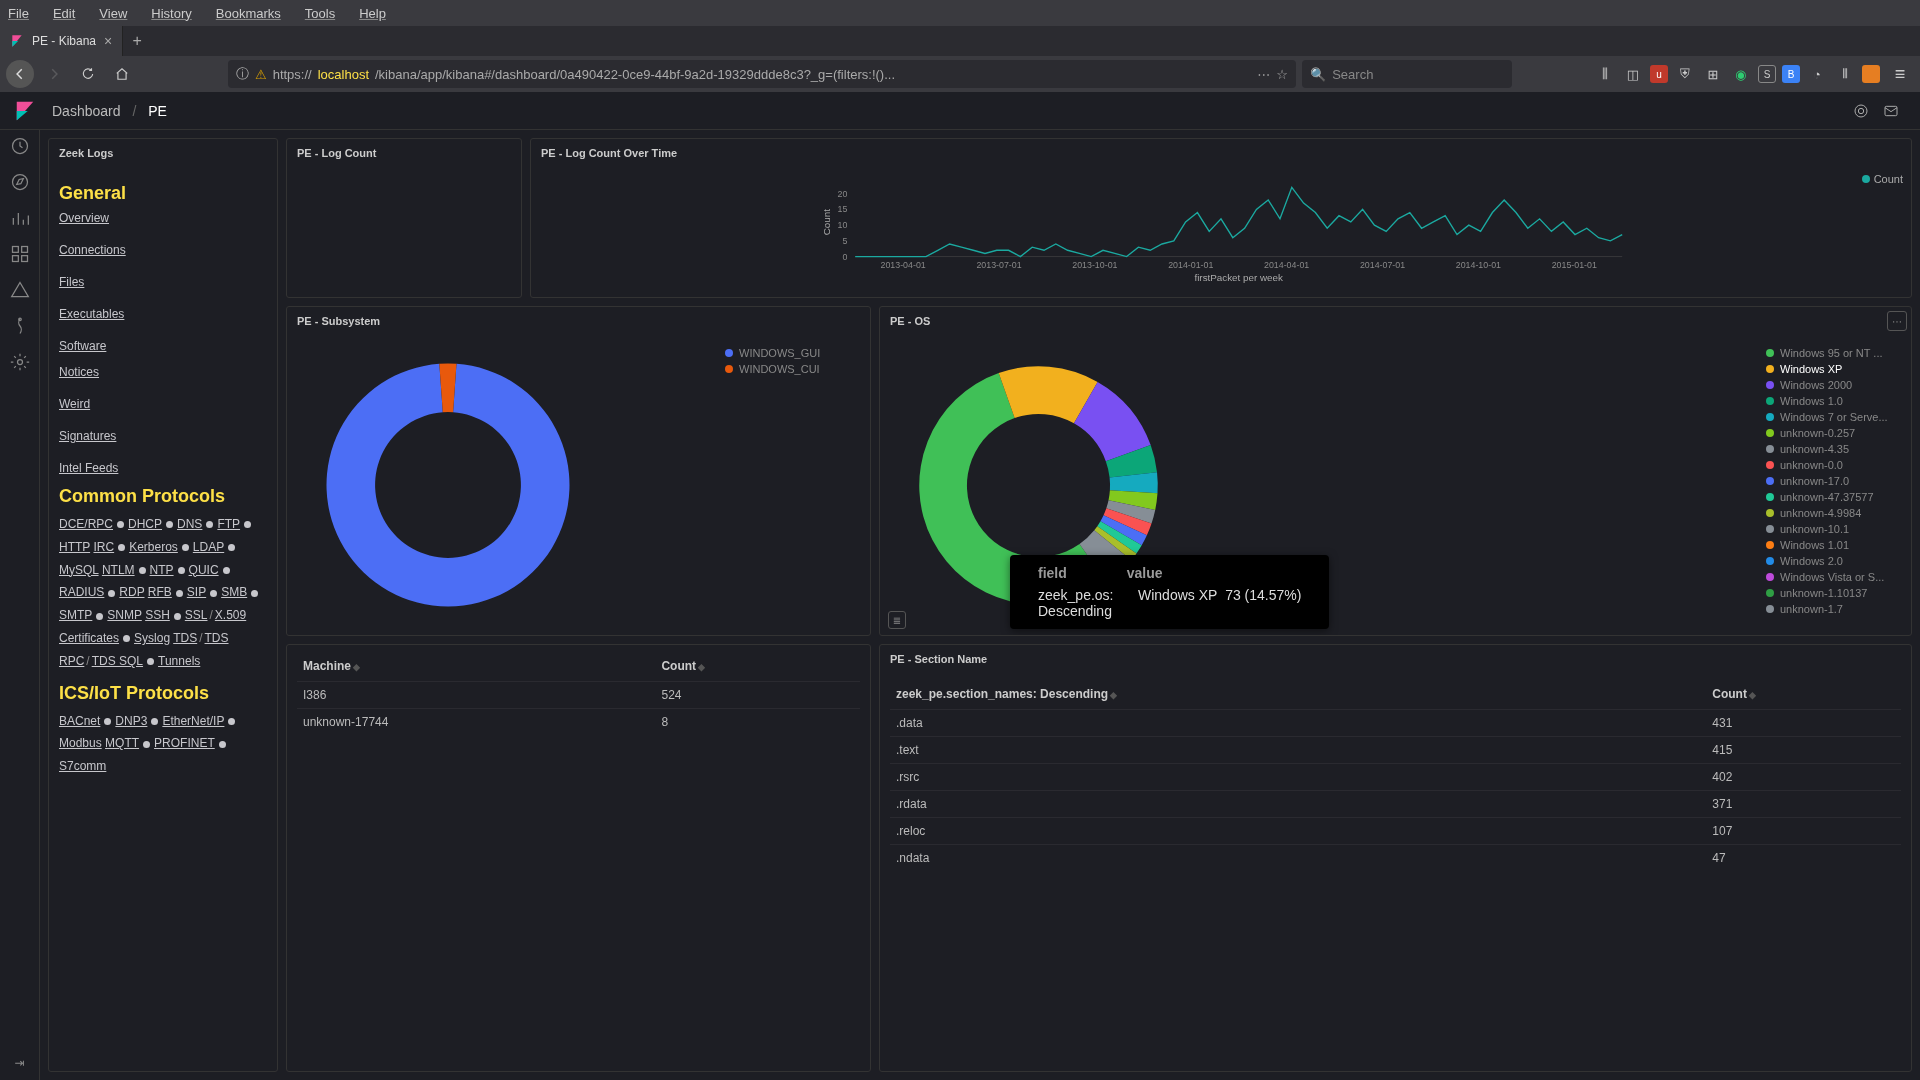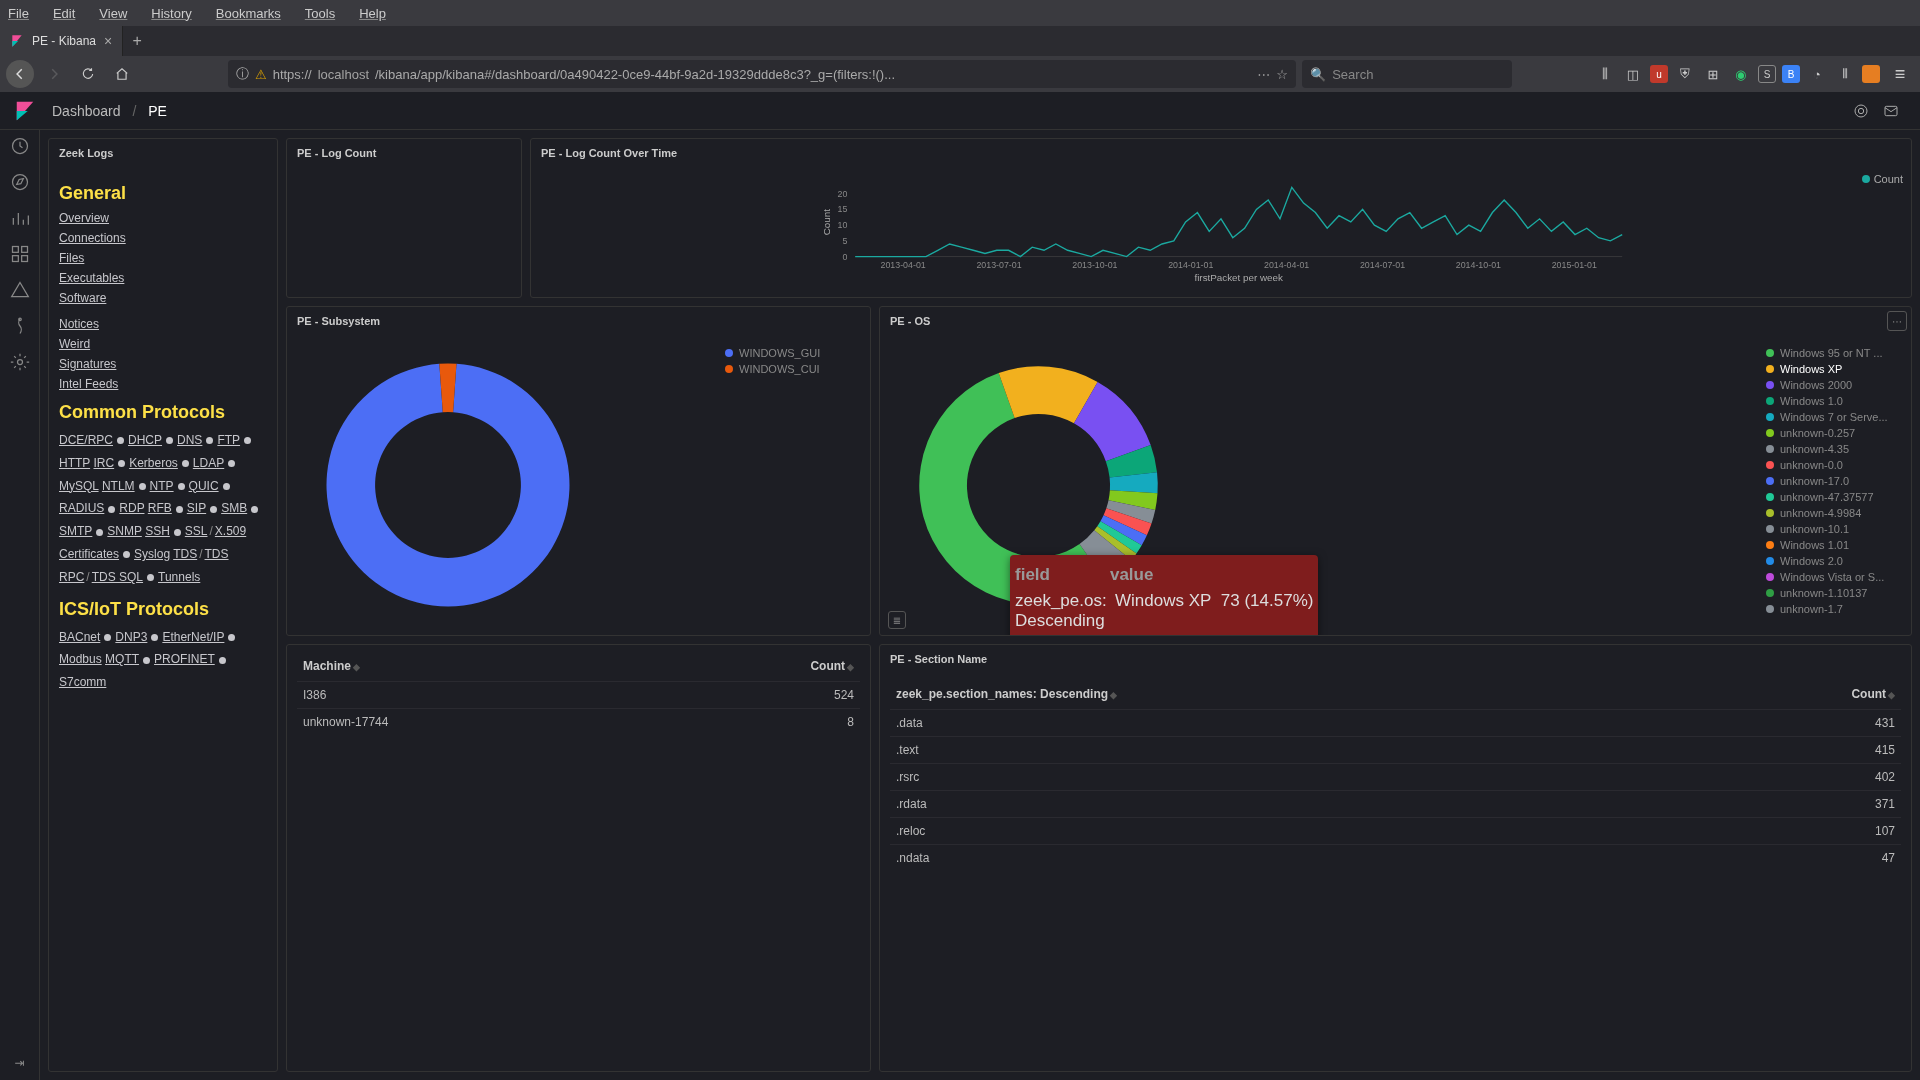--- a/index.html
+++ b/index.html
@@ -11,21 +11,21 @@
 .tabstrip { height:30px; background:#2b2b30; display:flex; align-items:center; }
 .tab { height:100%; background:#3a3a3f; display:flex; align-items:center; gap:8px; padding:0 10px; border-right:1px solid #222; font-size:12px; color:#ddd; }
 .tab svg { width:14px; height:14px; }
 .tab .close { color:#aaa; font-size:14px; }
 .newtab { width:28px; height:28px; display:flex; align-items:center; justify-content:center; color:#aaa; font-size:16px; }
 .addrbar { height:36px; background:#3a3a3f; display:flex; align-items:center; padding:0 6px; gap:6px; }
 .navbtn { width:28px; height:28px; border-radius:4px; display:flex; align-items:center; justify-content:center; color:#bbb; }
 .navbtn.disabled { opacity:.4; }
 .navbtn.back { background:#555; border-radius:50%; }
 .addr { flex:1; height:28px; background:#2b2b30; border-radius:4px; display:flex; align-items:center; padding:0 8px; color:#aaa; font-size:13px; gap:6px; }
-.addr .host { color:#a3a3a3; }
+.addr .host { color:#fde047; }
 .addr .pad { flex:1; }
 .search { width:210px; height:28px; background:#2b2b30; border-radius:4px; display:flex; align-items:center; padding:0 8px; color:#888; gap:6px; font-size:13px; }
 .exticon { width:22px; height:22px; display:flex; align-items:center; justify-content:center; color:#ccc; font-size:13px; }
 .exticon.red { background:#c0392b; border-radius:3px; width:18px; height:18px; font-size:10px; color:#fff; }
 .exticon.blue { background:#3b82f6; border-radius:3px; width:18px; height:18px; font-size:10px; color:#fff; }
 .exticon.green { color:#2ecc71; }
 .exticon.orange { background:#e67e22; border-radius:3px; width:18px; height:18px; }
 .burger { width:28px; color:#ccc; font-size:18px; text-align:center; }
 
 
@@ -53,21 +53,21 @@
 .p-timeline { grid-column:3/4; }
 .p-sub { grid-column:2/3; grid-row:2/3; width:585px; }
 .p-os { grid-column:3/4; grid-row:2/3; margin-left:349px; position:relative; }
 .p-os .opts { position:absolute; right:4px; top:4px; width:20px; height:20px; border:1px solid #555; border-radius:3px; color:#888; font-size:10px; display:flex; align-items:center; justify-content:center; }
 .p-machine { grid-column:2/3; grid-row:3/4; width:585px; }
 .p-section { grid-column:3/4; grid-row:3/4; margin-left:349px; }
 
 
 .sb h2 { font-size:18px; font-weight:700; color:#fde047; margin:10px 0 6px; }
 .sb a { display:inline; color:#c7c7cc; text-decoration:underline; font-size:12px; }
-.sb .col { display:flex; flex-direction:column; gap:4px; margin-bottom:10px; }
+.sb .col { display:flex; flex-direction:column; gap:16px; margin-bottom:10px; }
 .sb .col a { display:block; padding:1px 0; }
 .sb .flow { line-height:1.9; }
 .sb .dot { display:inline-block; width:7px; height:7px; background:#c7c7cc; border-radius:50%; margin:0 4px 0 4px; vertical-align:middle; }
 .sb .slash { color:#888; margin:0 2px; }
 
 .bignum { font-size:44px; font-weight:700; color:#fff; text-align:center; margin-top:30px; }
 
 
 .tl svg { width:100%; height:100%; }
 .tl .legend { position:absolute; right:8px; top:6px; font-size:11px; color:#aaa; }
@@ -75,33 +75,33 @@
 
 
 .dwrap { display:flex; height:100%; }
 .donut { flex:1; display:flex; align-items:center; justify-content:flex-start; margin-left:16px; }
 .dlegend { width:135px; padding-top:4px; font-size:11px; color:#888; }
 .dlegend .row { display:flex; align-items:center; gap:6px; padding:2px 0; white-space:nowrap; overflow:hidden; text-overflow:ellipsis; }
 .dlegend .sw { width:8px; height:8px; border-radius:50%; flex-shrink:0; }
 .dlegend .row.hl { color:#fff; }
 
 
-.tip { position:absolute; background:#7f1d1d; border-radius:4px; padding:10px 5px; font-size:17px; color:#ddd; box-shadow:0 2px 8px rgba(0,0,0,.5); z-index:10; }
+.tip { position:absolute; background:#000000; border-radius:4px; padding:10px 28px; font-size:14px; color:#ddd; box-shadow:0 2px 8px rgba(0,0,0,.5); z-index:10; }
 .tip .th { display:flex; gap:60px; color:#999; font-weight:600; margin-bottom:6px; }
 .tip .tr { display:flex; gap:30px; }
 .tip .tr .k { width:70px; }
 
 .listbtn { position:absolute; left:8px; bottom:6px; width:18px; height:18px; border:1px solid #555; border-radius:3px; color:#888; font-size:10px; display:flex; align-items:center; justify-content:center; }
 
 
 table { width:100%; border-collapse:collapse; font-size:12px; }
 th { text-align:left; color:#ccc; font-weight:600; padding:8px 6px; }
 th .sort { color:#555; font-size:9px; margin-left:2px; }
 td { padding:6px; color:#bbb; border-top:1px solid #2a2a30; }
-th.r, td.r { text-align:right; }
+th.r, td.r { text-align:left; }
 </style>
 </head>
 <body>
 
 <div class="menubar" id="menubar">
     <span>File</span>
     <span>Edit</span>
     <span>View</span>
     <span>History</span>
     <span>Bookmarks</span>

